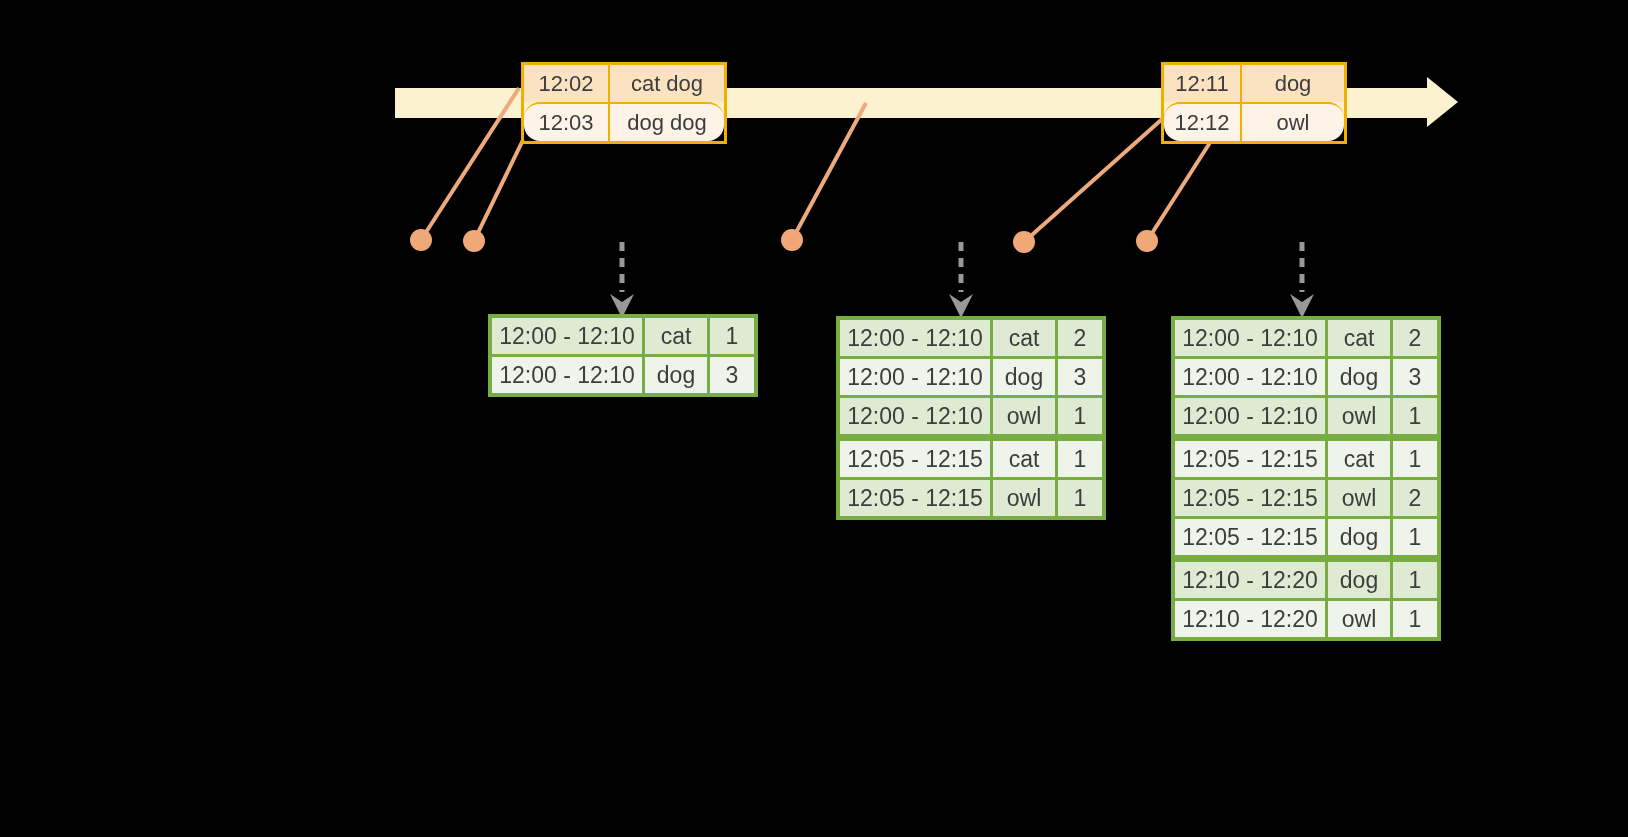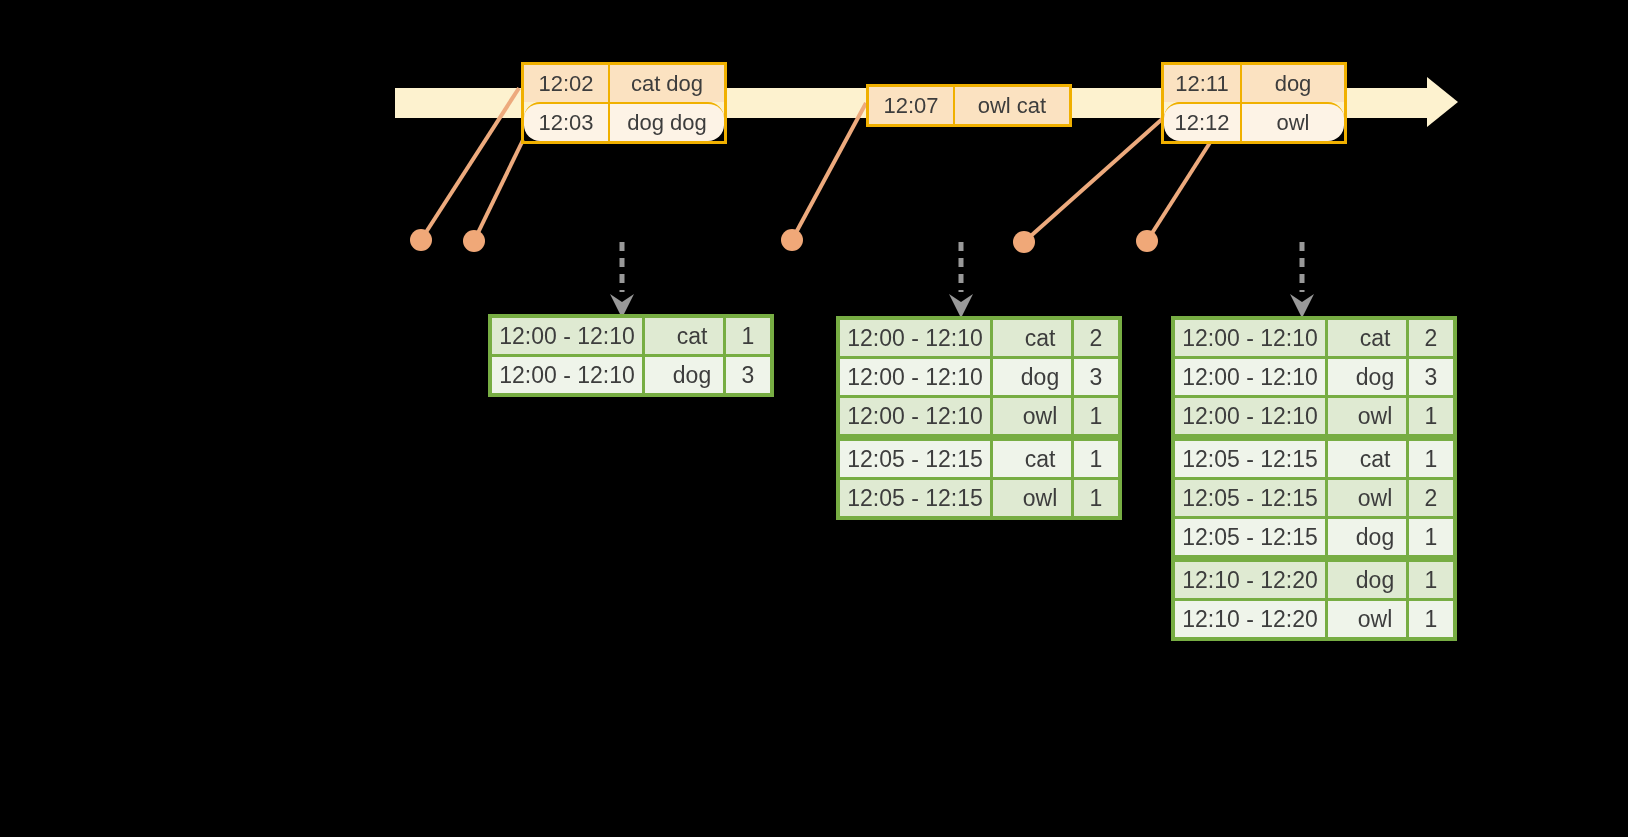--- a/index.html
+++ b/index.html
@@ -41,21 +41,21 @@
   .gtable{
     position:absolute;
     border:4px solid var(--result-border,#77ad43);
     display:flex;flex-direction:column;
   }
   .grow{display:flex;}
   .grow + .grow{border-top:3px solid var(--result-border,#77ad43);}
   .grow.gsep{border-top:7px solid var(--result-border,#77ad43);}
   .gcell{display:flex;align-items:center;justify-content:center;font-size:23px;height:36px;}
   .gwindow{width:150px;border-right:3px solid var(--result-border,#77ad43);}
-  .gword{width:62px;border-right:3px solid var(--result-border,#77ad43);padding-left:16px;}
+  .gword{width:62px;border-right:3px solid var(--result-border,#77ad43);}
   .gcount{width:44px;}
   .g-dark{background:var(--result-row-dark,#dfead2);}
   .g-light{background:var(--result-row-light,#eff4ea);}
 </style>
 </head>
 <body>
 
 <div class="canvas">
 
   <svg class="layer" width="1628" height="837" viewBox="0 0 1628 837">
@@ -89,26 +89,20 @@
     <div class="erow row-dark">
       <div class="ecell etime">12:02</div>
       <div class="ecell ewords">cat dog</div>
     </div>
     <div class="erow row-light">
       <div class="ecell etime">12:03</div>
       <div class="ecell ewords">dog dog</div>
     </div>
   </div>
 
-  <div class="etable" style="left:866px;top:84px;">
-    <div class="erow row-dark">
-      <div class="ecell etime">12:07</div>
-      <div class="ecell ewords">owl cat</div>
-    </div>
-  </div>
 
   <div class="etable narrow" style="left:1161px;top:62px;">
     <div class="erow row-dark">
       <div class="ecell etime">12:11</div>
       <div class="ecell ewords">dog</div>
     </div>
     <div class="erow row-light">
       <div class="ecell etime">12:12</div>
       <div class="ecell ewords">owl</div>
     </div>

